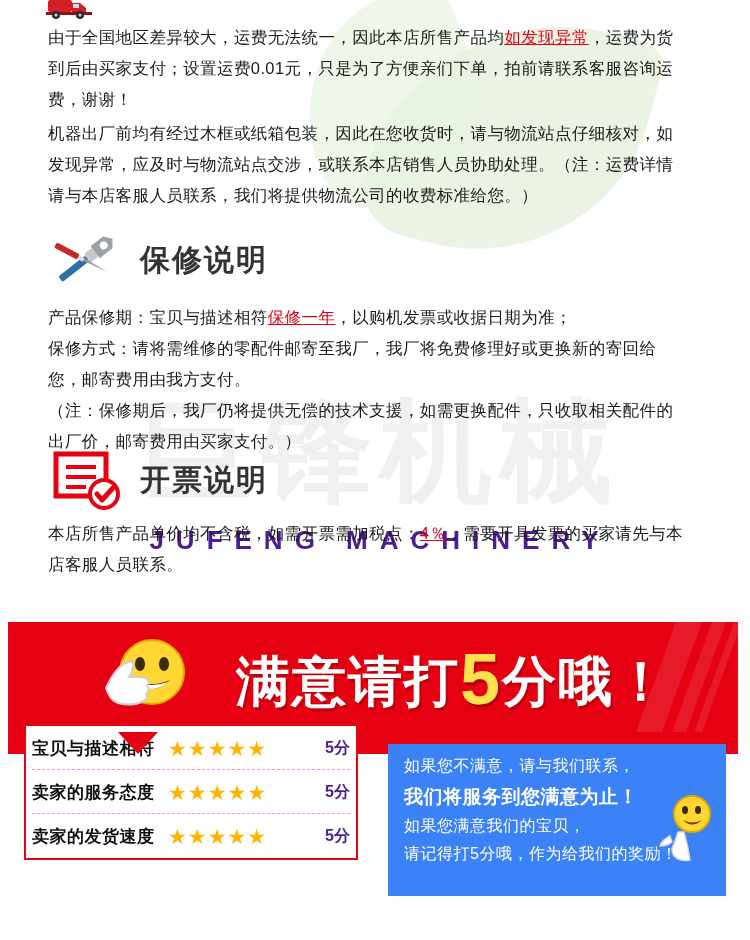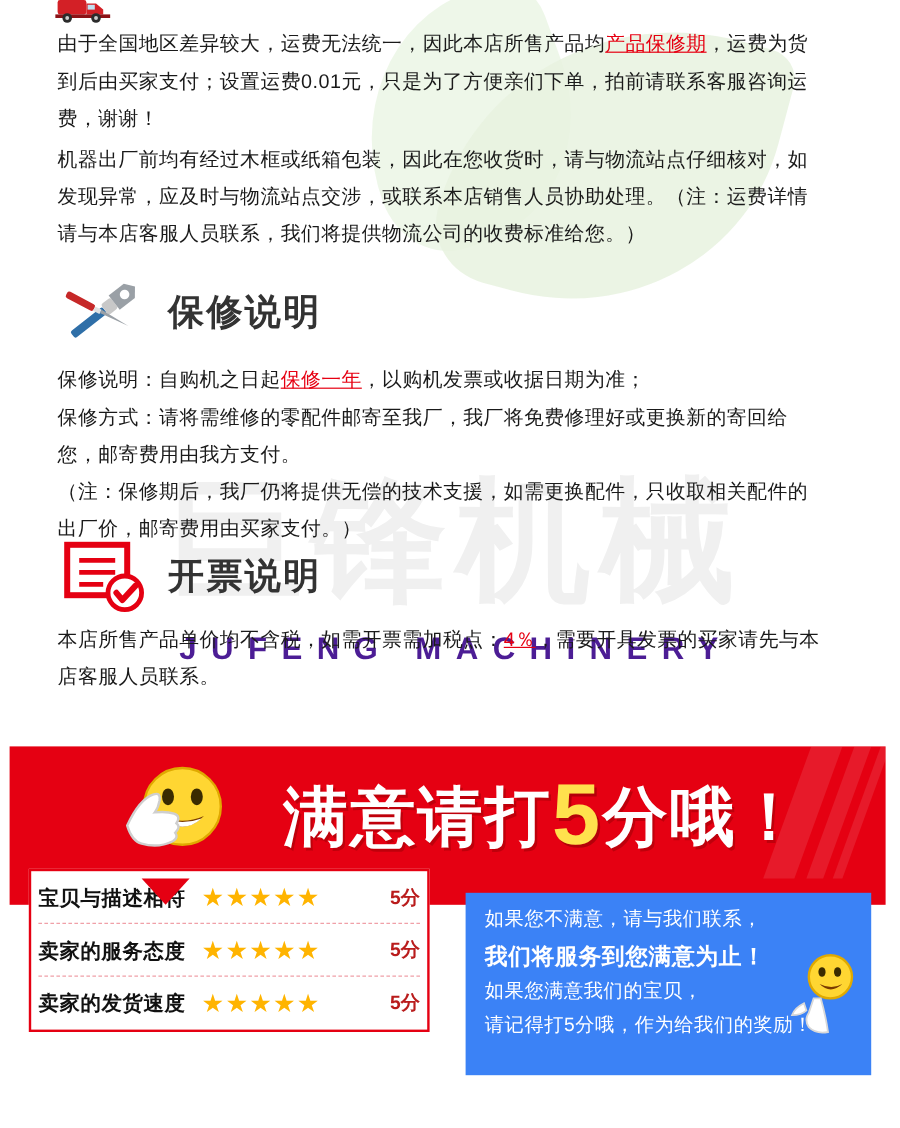--- a/index.html
+++ b/index.html
@@ -213,21 +213,21 @@
     letter-spacing: .5px;
   }
   .stars {
     color: #ffb400;
     font-size: 21px;
     letter-spacing: 1px;
     flex: 1;
   }
   .rating-score {
     font-size: 16px;
-    color: #b91c1c;
+    color: #4c1d95;
     font-weight: bold;
     width: 40px;
     text-align: right;
   }
 
   
   .msg-box {
     position: absolute;
     left: 388px;
     top: 744px;
@@ -272,42 +272,42 @@
     <path d="M26 9 h8 l6 5 v4 h-14 z" fill="#d32026"></path>
     <rect x="27" y="10" width="6" height="4" fill="#bfe0f0"></rect>
     <rect x="0" y="18" width="46" height="3" fill="#8c1216"></rect>
     <circle cx="10" cy="21" r="4" fill="#2b2b2b"></circle>
     <circle cx="10" cy="21" r="1.6" fill="#cccccc"></circle>
     <circle cx="34" cy="21" r="4" fill="#2b2b2b"></circle>
     <circle cx="34" cy="21" r="1.6" fill="#cccccc"></circle>
   </svg>
 
   <div class="para p-ship1">
-    <span>由于全国地区差异较大，运费无法统一，因此本店所售产品均</span><span class="red-underline">产品保修期</span><span>，运费为货到后由买家支付；设置运费0.01元，只是为了方便亲们下单，拍前请联系客服咨询运费，谢谢！</span>
+    <span>由于全国地区差异较大，运费无法统一，因此本店所售产品均</span><span class="red-underline">如发现异常</span><span>，运费为货到后由买家支付；设置运费0.01元，只是为了方便亲们下单，拍前请联系客服咨询运费，谢谢！</span>
   </div>
 
   <div class="para p-ship2">机器出厂前均有经过木框或纸箱包装，因此在您收货时，请与物流站点仔细核对，如发现异常，应及时与物流站点交涉，或联系本店销售人员协助处理。（注：运费详情请与本店客服人员联系，我们将提供物流公司的收费标准给您。）</div>
 
   <svg class="icon-wrench" viewBox="0 0 80 56">
     <g transform="rotate(-38 40 28)">
       <rect x="8" y="24" width="34" height="7" rx="2" fill="#2f6fa8"></rect>
       <rect x="42" y="22" width="10" height="11" rx="2" fill="#c8c8c8"></rect>
       <path d="M52 20 l16 0 l6 7.5 l-6 7.5 l-16 0 z" fill="#9aa0a6"></path>
       <circle cx="63" cy="27.5" r="4" fill="#ffffff"></circle>
     </g>
     <g transform="rotate(28 40 28)">
       <rect x="6" y="26" width="26" height="6" rx="2" fill="#c62828"></rect>
       <rect x="32" y="27" width="6" height="4" fill="#e0e0e0"></rect>
       <path d="M38 27 l26 1.5 l-26 1.5 z" fill="#9aa0a6"></path>
     </g>
   </svg>
   <div class="sec-head warranty">保修说明</div>
 
   <div class="para p-warranty">
-    <span>保修说明：自购机之日起</span><span class="red-underline">保修一年</span><span>，以购机发票或收据日期为准；</span><br>
+    <span>产品保修期：宝贝与描述相符</span><span class="red-underline">保修一年</span><span>，以购机发票或收据日期为准；</span><br>
     <span>保修方式：请将需维修的零配件邮寄至我厂，我厂将免费修理好或更换新的寄回给您，邮寄费用由我方支付。</span><br>
     <span>（注：保修期后，我厂仍将提供无偿的技术支援，如需更换配件，只收取相关配件的出厂价，邮寄费用由买家支付。）</span>
   </div>
 
   <svg class="icon-invoice" viewBox="0 0 78 62">
     <rect x="4" y="4" width="50" height="42" fill="none" stroke="#e50012" stroke-width="5"></rect>
     <line x1="14" y1="17" x2="44" y2="17" stroke="#e50012" stroke-width="4"></line>
     <line x1="14" y1="27" x2="44" y2="27" stroke="#e50012" stroke-width="4"></line>
     <line x1="14" y1="37" x2="34" y2="37" stroke="#e50012" stroke-width="4"></line>
     <circle cx="52" cy="44" r="14" fill="#ffffff" stroke="#e50012" stroke-width="4"></circle>

